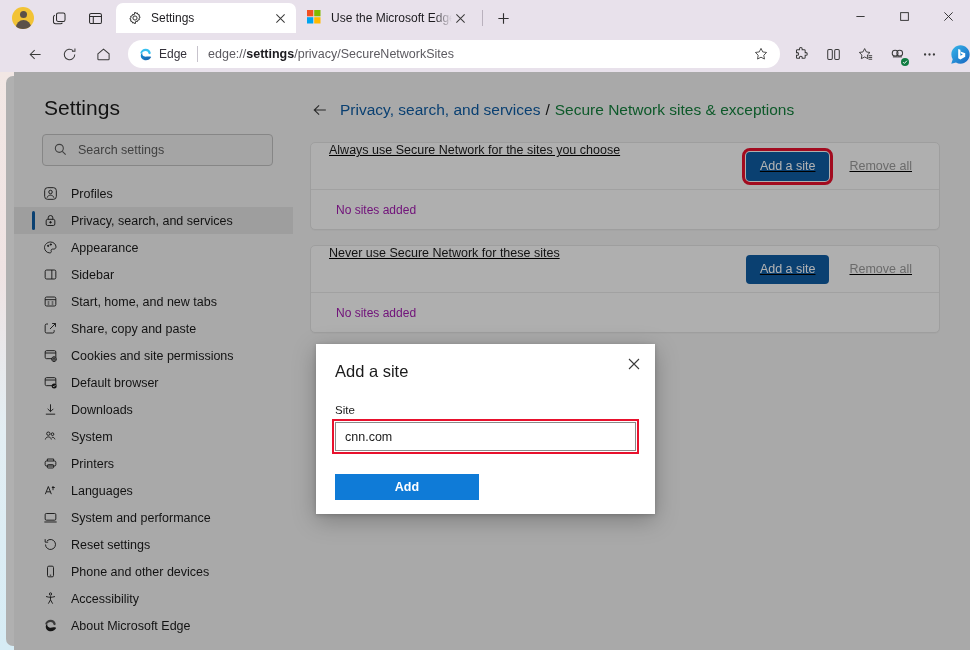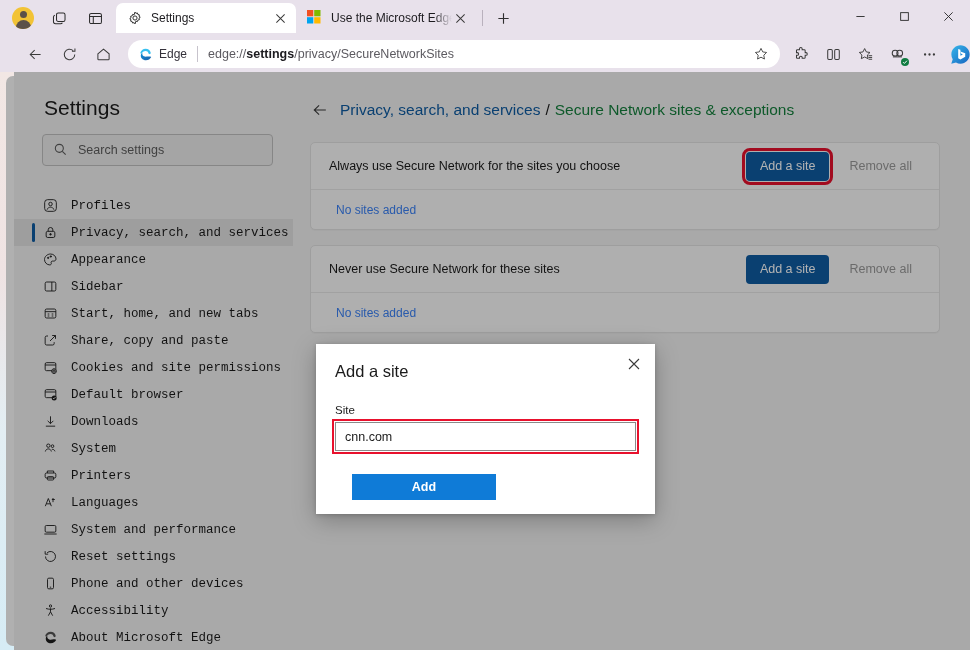--- a/index.html
+++ b/index.html
@@ -160,21 +160,21 @@
   }
   .search-wrap { padding: 0 20px 0 28px; }
   .search-box {
     height: 32px; border: 1px solid #c0c0c0;
     border-radius: 4px; background: #ededed;
     display: flex; align-items: center; padding: 0 10px;
   }
   .search-box .sicon { width: 16px; height: 16px; color: #5b5b5b; margin-right: 9px; display:flex;}
   .search-box .sph { font-size: 12.5px; color: #5d5d5d; }
 
-  .nav-list { margin-top: 26px; font-family: Liberation Mono, monospace; }
+  .nav-list { margin-top: 14px; }
   .nav-item {
     height: 27px; display: flex; align-items: center;
     padding-left: 28px; position: relative;
     color: #1b1b1b; font-size: 12.5px;
   }
   .nav-item.selected { background: #e2e2e2; }
   .nav-item.selected::before {
     content: ""; position: absolute; left: 18px; top: 4px;
     width: 3px; height: 19px; border-radius: 2px; background: #0f5ca3;
   }
@@ -205,22 +205,23 @@
   .crumb-current { color: #15803d; }
 
   .card {
     background: #fbfbfb;
     border: 1px solid #e3e3e3;
     border-radius: 5px;
     margin-bottom: 15px;
     box-shadow: 0 1px 1px rgba(0,0,0,0.03);
   }
   .card-row {
-    height: 46px; display: flex; align-items: center;
+    height: 46px; display: flex; 
     padding: 0 15px 0 18px;
+    text-decoration: underline;
   }
   .card-row .rtitle { font-size: 12.5px; color: #1b1b1b; }
   .card-actions { margin-left: auto; display: flex; align-items: center; gap: 8px; }
   .btn-primary {
     background: #0f5ca3; color: #ffffff;
     font-size: 12.5px; border: none; border-radius: 4px;
     height: 29px; padding: 0 14px;
     display: flex; align-items: center; justify-content: center;
   }
   .btn-primary.highlighted {
@@ -230,21 +231,21 @@
   .btn-ghost-disabled {
     color: #9a9a9a; font-size: 12.5px;
     height: 29px; padding: 0 12px;
     display: flex; align-items: center; justify-content: center;
     background: transparent; border: none; border-radius: 4px;
   }
   .card-sub {
     border-top: 1px solid #e7e7e7;
     height: 40px; display: flex; align-items: center;
     padding-left: 25px;
-    font-size: 12px; color: #3b82f6;
+    font-size: 12px; color: #a21caf;
   }
 
   
   .modal {
     position: absolute;
     left: 316px; top: 272px;
     width: 339px; height: 170px;
     background: #ffffff;
     box-shadow: 0 6px 22px rgba(0,0,0,0.26), 0 1px 4px rgba(0,0,0,0.18);
     z-index: 60;
@@ -268,21 +269,21 @@
     height: 29px; width: 301px;
     border: 1px solid #8a8a8a;
     background: #ffffff;
     display: flex; align-items: center;
     padding-left: 9px;
     font-size: 12.5px; color: #1b1b1b;
     outline: 2px solid #e8112d;
     outline-offset: 1px;
   }
   .modal-buttons {
-    display: flex; gap: 1px; margin-top: 23px; margin-left: 17px;
+    display: flex; gap: 1px; margin-top: 23px;
   }
   .modal-btn {
     height: 26px; width: 144px;
     display: flex; align-items: center; justify-content: center;
     font-size: 12.5px; border: none;
     font-weight: 700;
   }
   .modal-btn.add { background: #0f7bd7; color: #ffffff; }
   .modal-btn.cancel { background: #ededed; color: #1b1b1b; font-weight: 400; }
 

